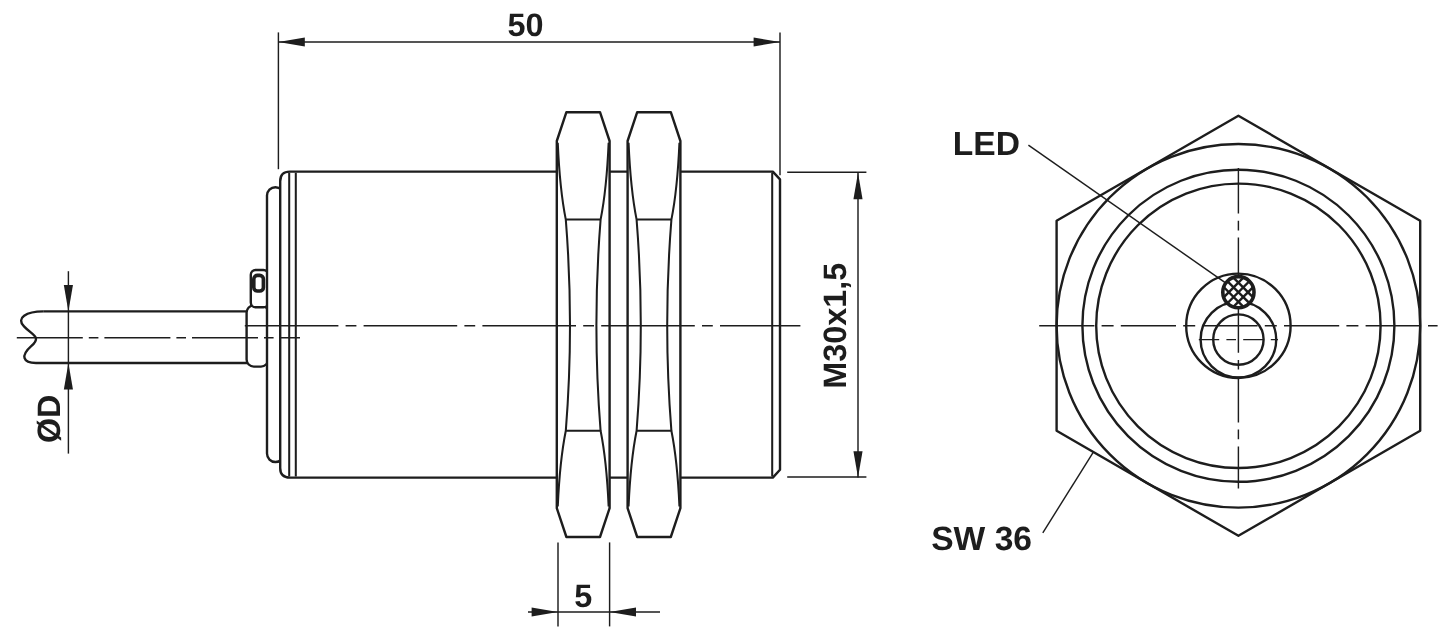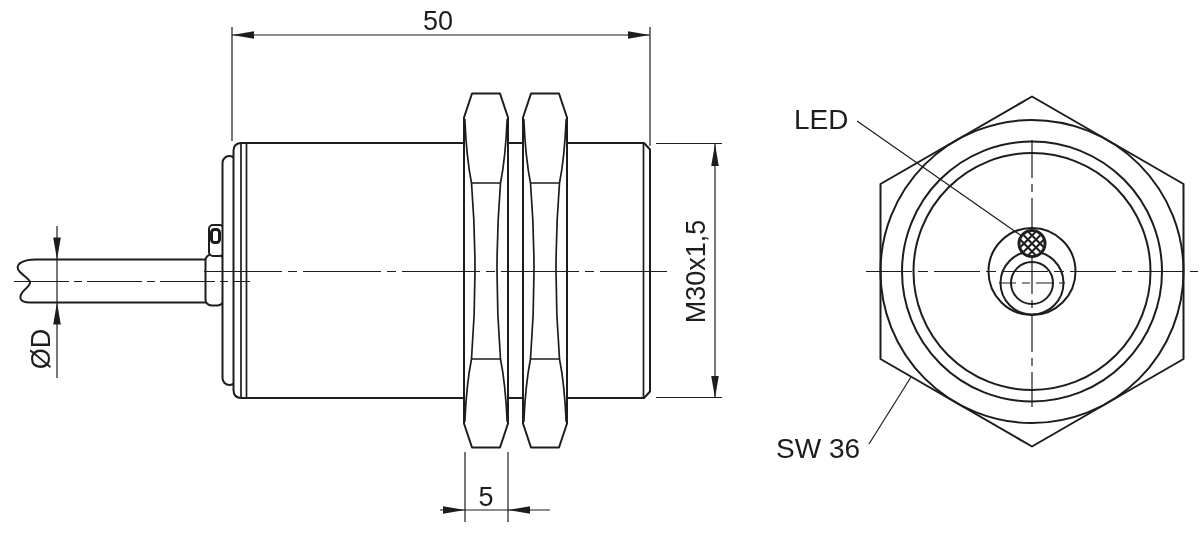--- a/index.html
+++ b/index.html
@@ -1,17 +1,17 @@
 <!DOCTYPE html>
 <html><head>
 <meta charset="utf-8">
 <style>
   html, body { margin: 0; padding: 0; background: #ffffff; }
   .stage { width: 1200px; height: 535px; position: relative; overflow: hidden;
-           font-family: "Liberation Sans", sans-serif; }
+           font-family: "Liberation Sans", sans-serif; font-weight: bold; }
   svg { display: block; }
   text { fill: #1d1d1d; font-family: "Liberation Sans", sans-serif; }
   .dimtext { font-size: 27px; }
   .labeltext { font-size: 28px; }
   .outline  { stroke: #1d1d1d; stroke-width: 2;   fill: none; stroke-linejoin: round; }
   .outlinef { stroke: #1d1d1d; stroke-width: 2;   fill: #ffffff; stroke-linejoin: round; }
   .inner    { stroke: #1d1d1d; stroke-width: 1.7; fill: none; }
   .center   { stroke: #1d1d1d; stroke-width: 1.2; fill: none; }
   .dim      { stroke: #1d1d1d; stroke-width: 1.2; fill: none; }
   .arrow    { fill: #1d1d1d; stroke: none; }

